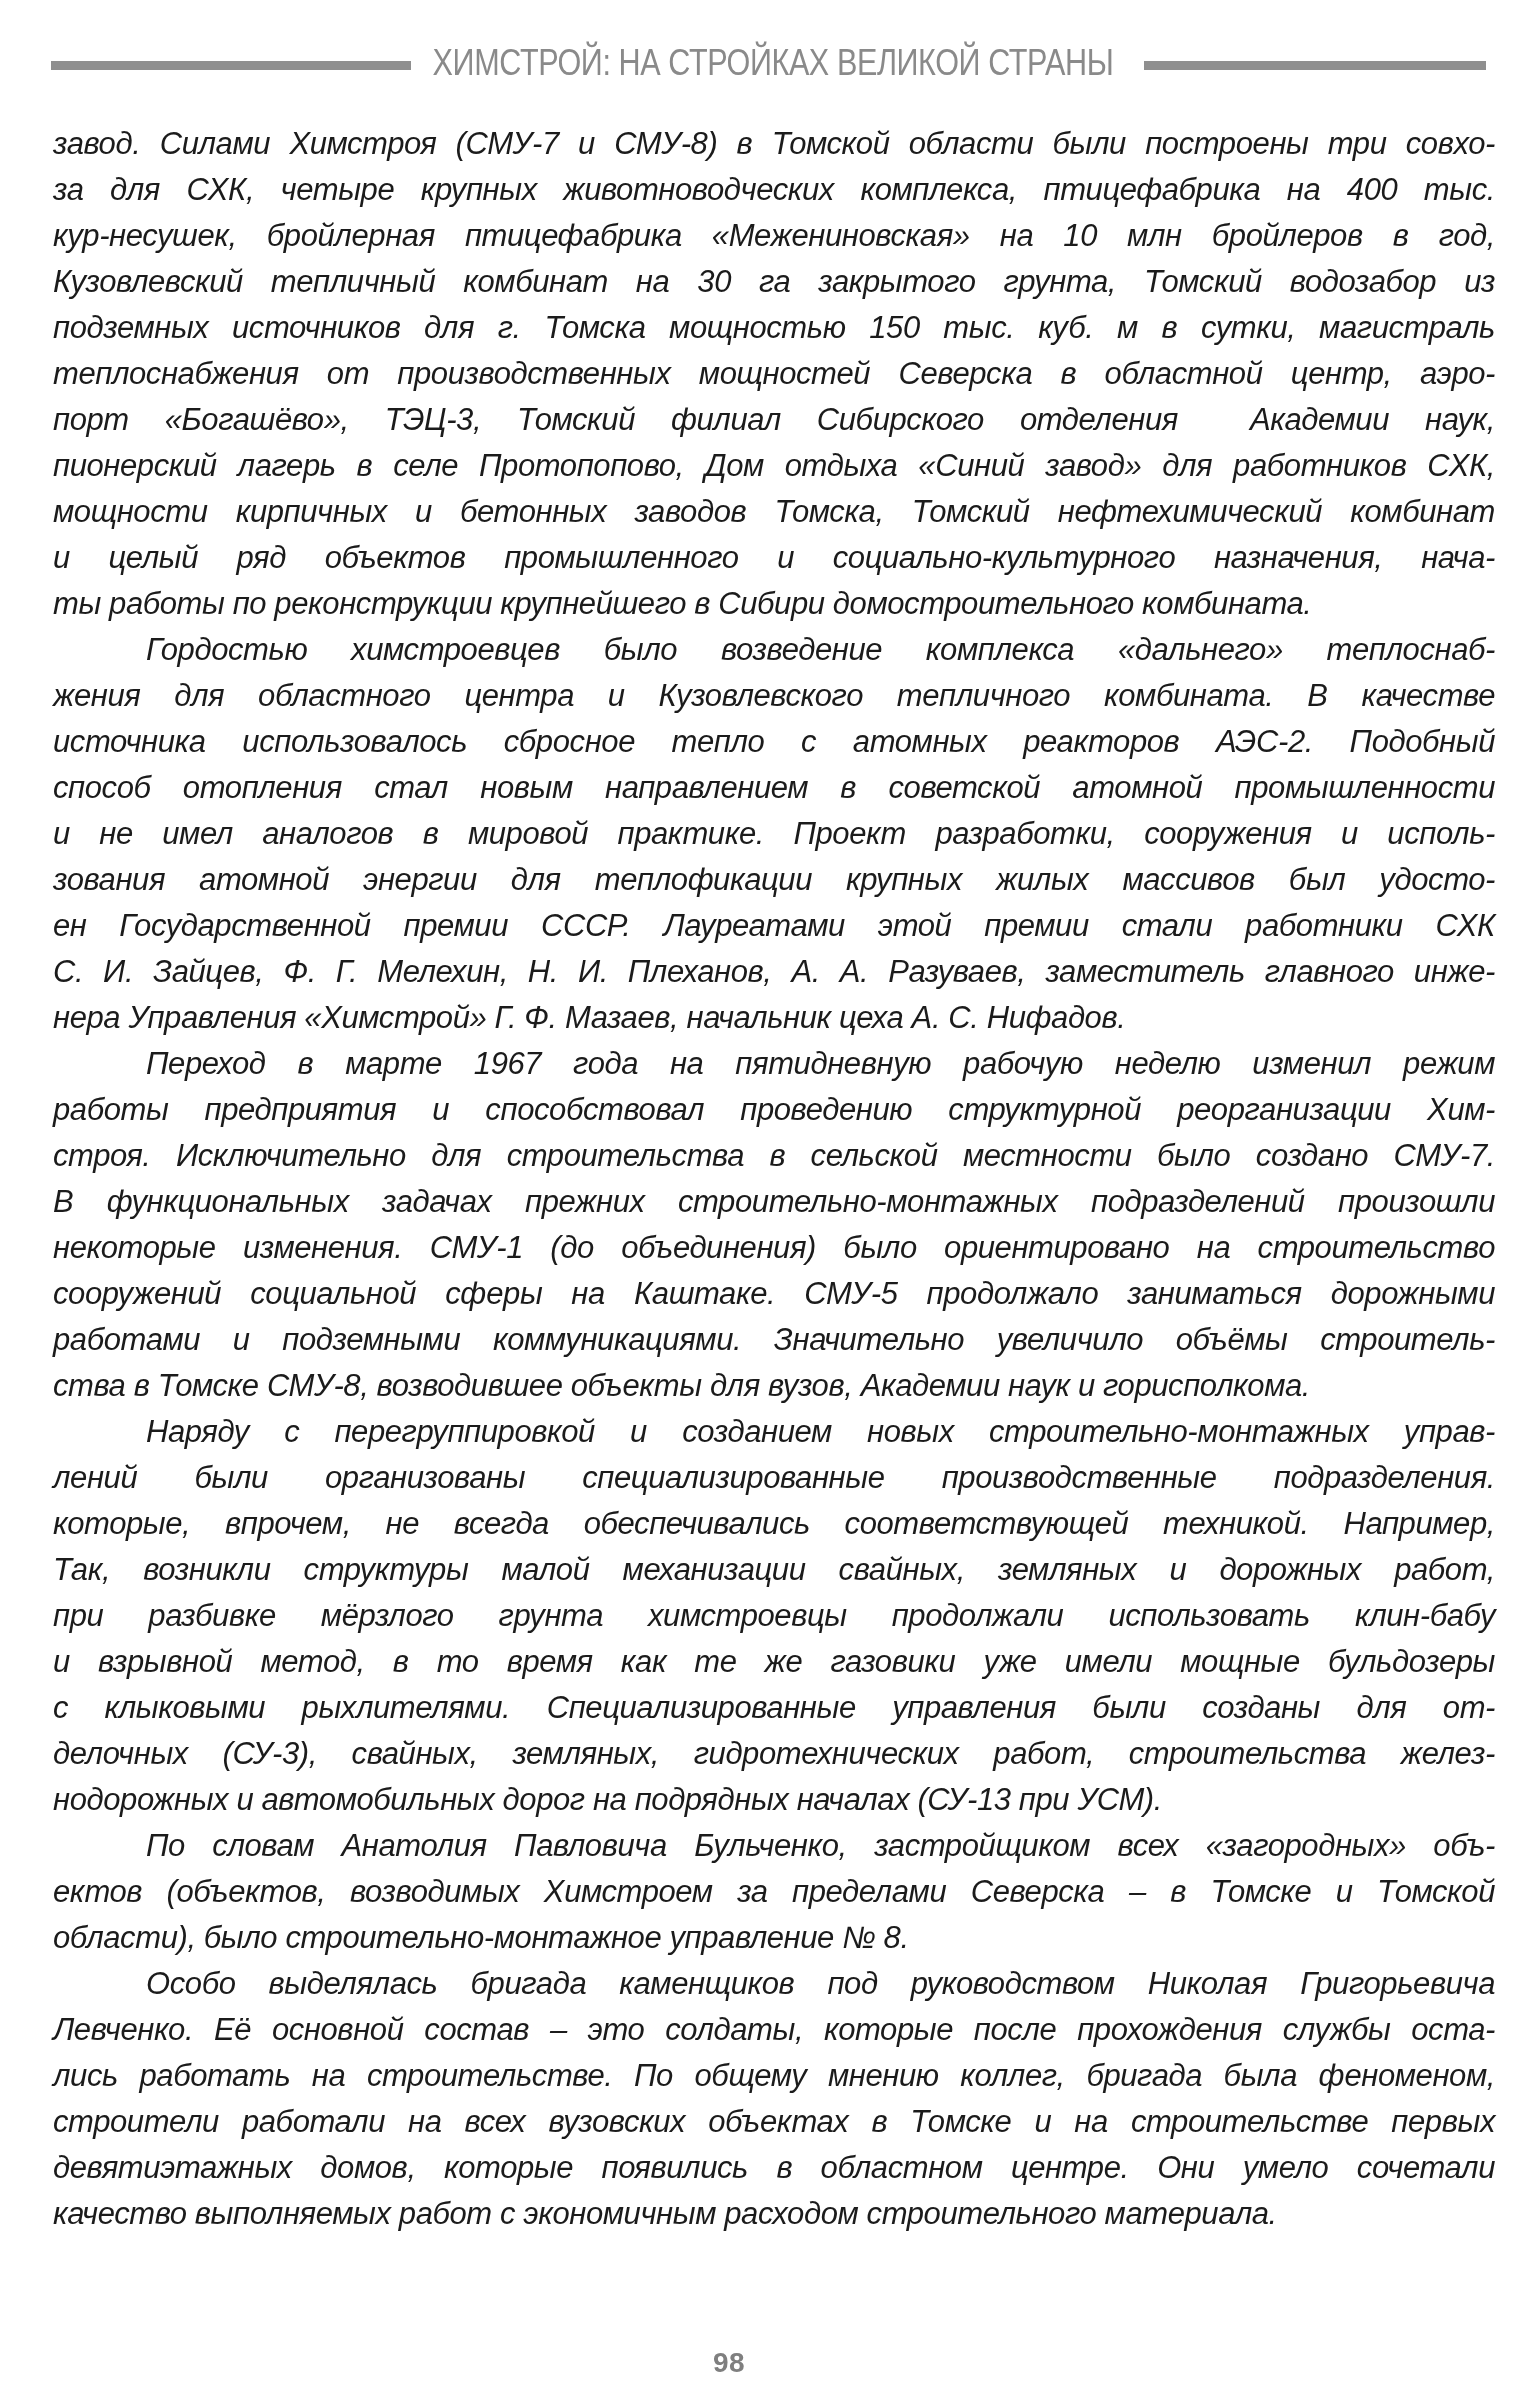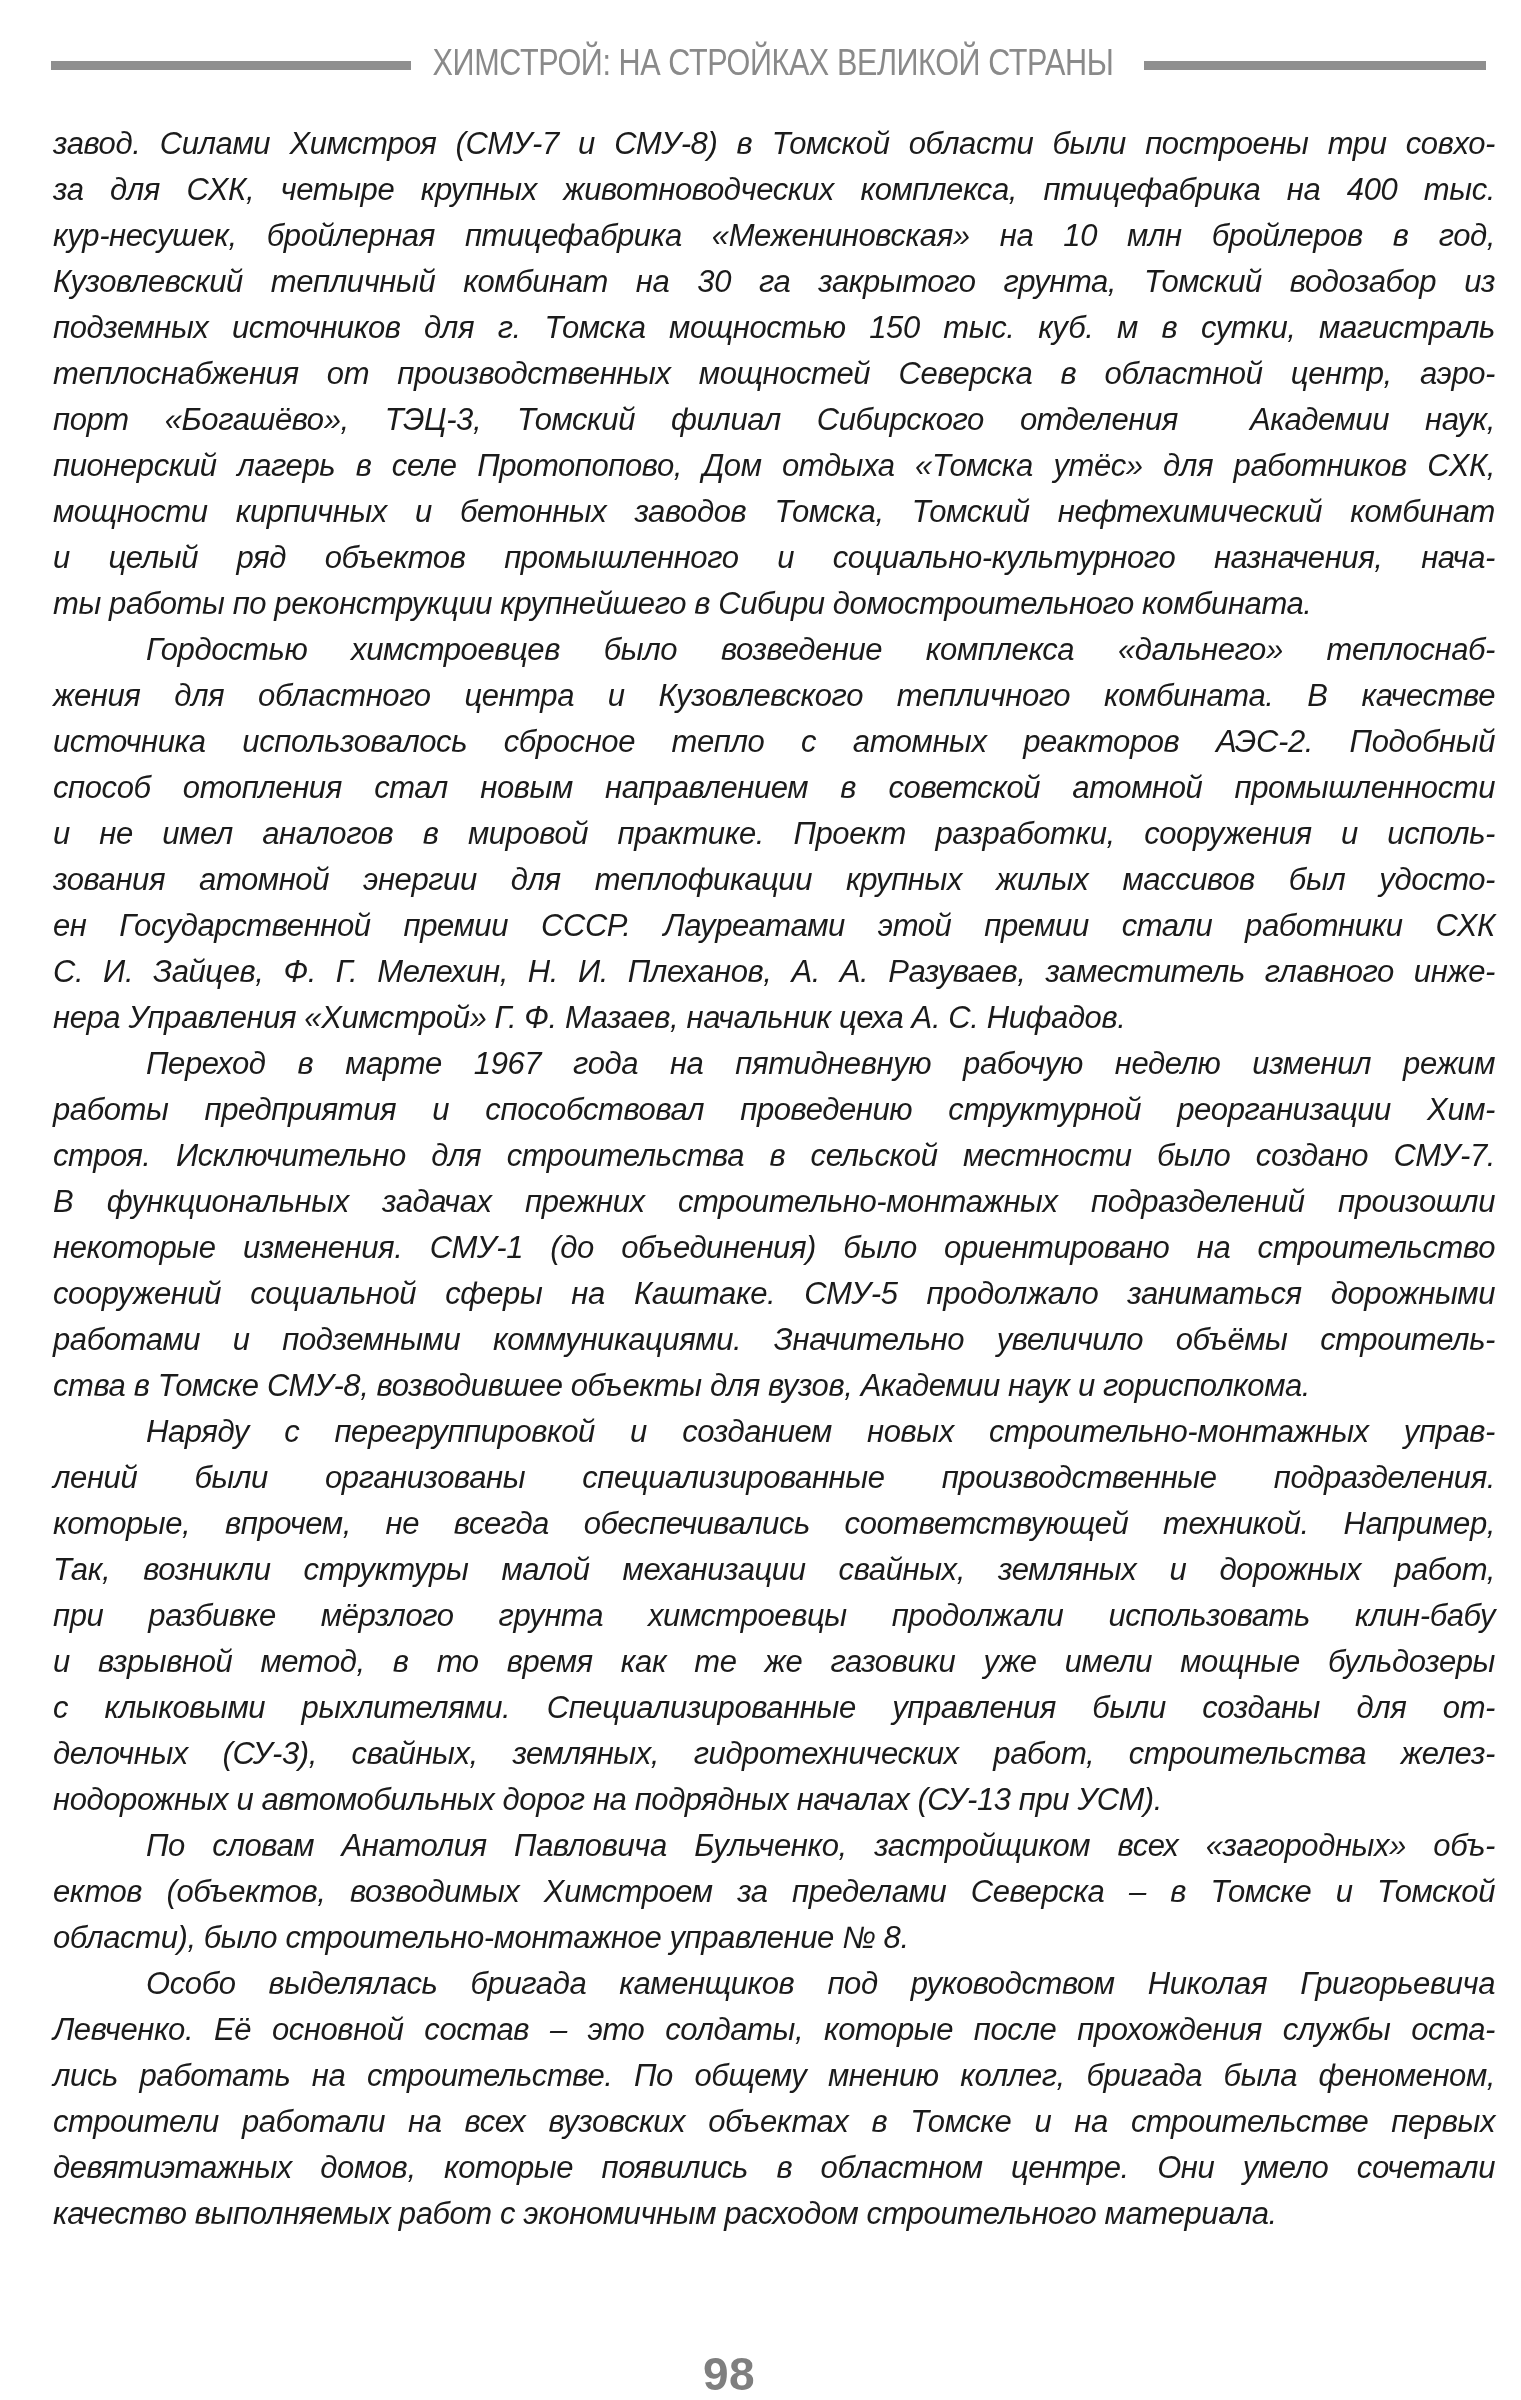--- a/index.html
+++ b/index.html
@@ -32,42 +32,42 @@
   }
   .paragraph{margin:0;padding:0;}
   .line{
     text-align:justify;text-align-last:justify;
     white-space:normal;
   }
   .line.para-last{text-align-last:left;}
   .line.indented-first{text-indent:93px;}
   .page-footer{
     position:absolute;left:0;top:2347px;width:1458px;text-align:center;
-    font-size:46px;font-weight:bold;color:var(--c-page);letter-spacing:0.5px;
+    font-size:28px;font-weight:bold;color:var(--c-page);letter-spacing:0.5px;
   }
 </style>
 </head>
 <body>
 
 <header class="page-header">
   <div class="rule left"></div>
   <div class="running-title">ХИМСТРОЙ: НА СТРОЙКАХ ВЕЛИКОЙ СТРАНЫ</div>
   <div class="rule right"></div>
 </header>
 
 <main class="page-body">
     <div class="paragraph">
       <div class="line">завод. Силами Химстроя (СМУ-7 и СМУ-8) в Томской области были построены три совхо-</div>
       <div class="line">за для СХК, четыре крупных животноводческих комплекса, птицефабрика на 400 тыс.</div>
       <div class="line">кур-несушек, бройлерная птицефабрика «Межениновская» на 10 млн бройлеров в год,</div>
       <div class="line">Кузовлевский тепличный комбинат на 30 га закрытого грунта, Томский водозабор из</div>
       <div class="line">подземных источников для г. Томска мощностью 150 тыс. куб. м в сутки, магистраль</div>
       <div class="line">теплоснабжения от производственных мощностей Северска в областной центр, аэро-</div>
       <div class="line">порт «Богашёво», ТЭЦ-3, Томский филиал Сибирского отделения &nbsp;Академии наук,</div>
-      <div class="line">пионерский лагерь в селе Протопопово, Дом отдыха «Томска утёс» для работников СХК,</div>
+      <div class="line">пионерский лагерь в селе Протопопово, Дом отдыха «Синий завод» для работников СХК,</div>
       <div class="line">мощности кирпичных и бетонных заводов Томска, Томский нефтехимический комбинат</div>
       <div class="line">и целый ряд объектов промышленного и социально-культурного назначения, нача-</div>
       <div class="line para-last">ты работы по реконструкции крупнейшего в Сибири домостроительного комбината.</div>
     </div>
     <div class="paragraph">
       <div class="line indented-first">Гордостью химстроевцев было возведение комплекса «дальнего» теплоснаб-</div>
       <div class="line">жения для областного центра и Кузовлевского тепличного комбината. В качестве</div>
       <div class="line">источника использовалось сбросное тепло с атомных реакторов АЭС-2. Подобный</div>
       <div class="line">способ отопления стал новым направлением в советской атомной промышленности</div>
       <div class="line">и не имел аналогов в мировой практике. Проект разработки, сооружения и исполь-</div>

